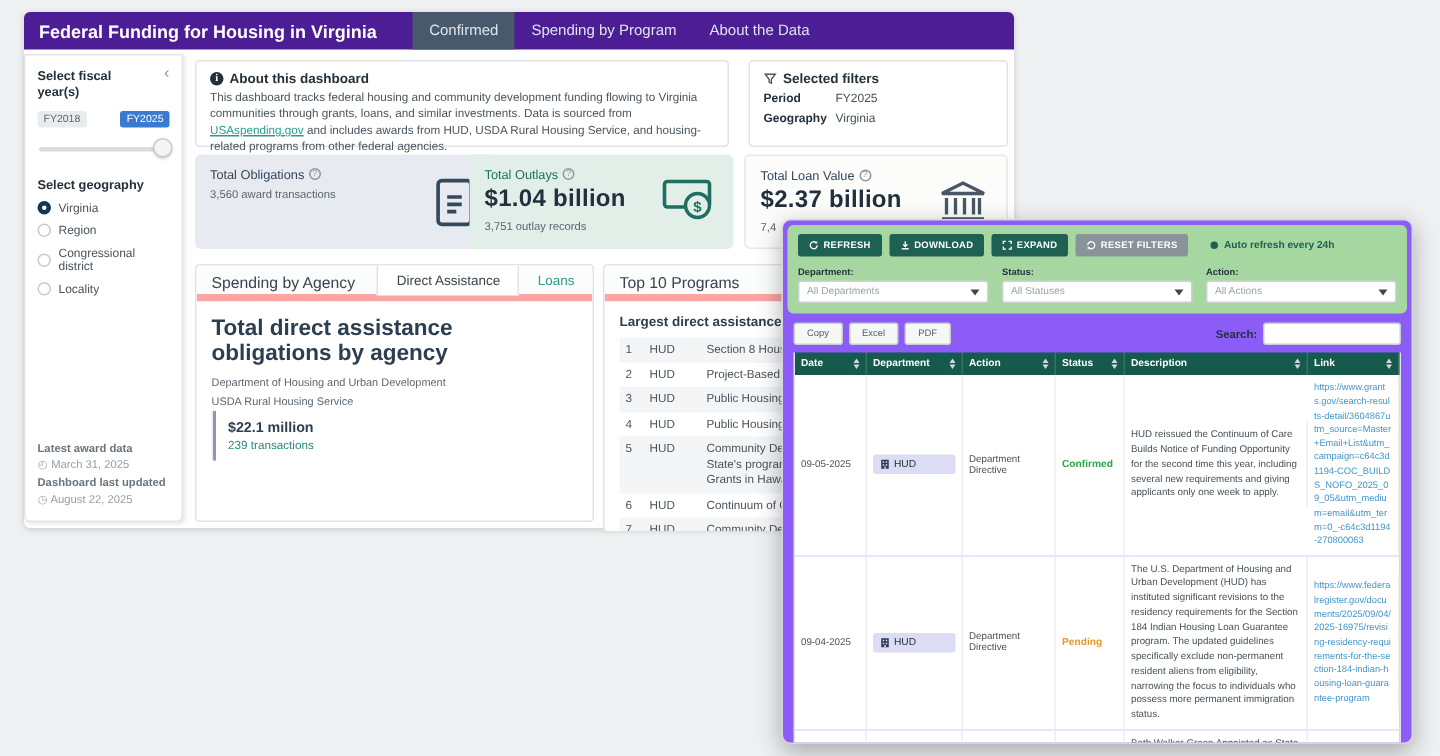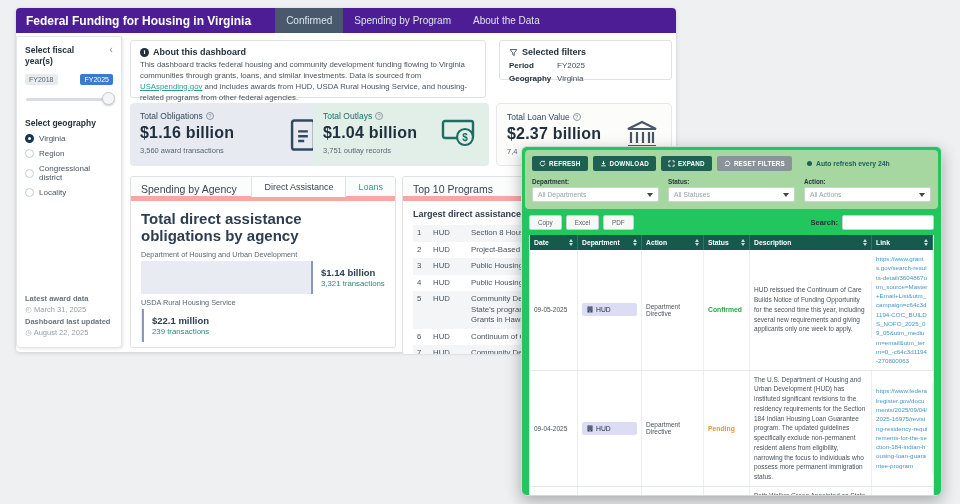--- a/index.html
+++ b/index.html
@@ -34,21 +34,21 @@
   .sb-foot .strong { color:#6a747c; font-weight:bold; }
   .mini-ic { display:inline-block; width:7px; text-align:center; color:#a7b0b7; }
 
   
   .panelbox { position:absolute; background:#fff; border:1px solid #dfe3e6; border-radius:3px; }
   .about { left:130px; top:40px; width:356px; height:58px; padding:6px 9px; }
   .box-title { font-size:9px; font-weight:bold; color:#24303a; display:flex; align-items:center; gap:4px; }
   .info-dot { width:9px; height:9px; border-radius:50%; background:#24303a; color:#fff; font-size:7px; font-weight:bold; display:flex; align-items:center; justify-content:center; font-family:"Liberation Serif", serif; }
   .about-text { font-size:7.8px; color:#4a555e; line-height:1.4; margin-top:3px; }
   .tlink { color:#2a9d8f; text-decoration:underline; cursor:pointer; }
-  .selfilters { left:499px; top:40px; width:173px; height:40px; padding:6px 9px; }
+  .selfilters { left:499px; top:40px; width:173px; height:58px; padding:6px 9px; }
   .filter-row { display:flex; font-size:8px; margin-top:4px; color:#44505a; }
   .filter-row .fl { width:48px; font-weight:bold; color:#24303a; }
 
   
   .kpi { position:absolute; top:103px; height:63px; border-radius:4px; padding:8px 10px; }
   .kpi1 { left:130px; width:200px; background:#e7eaf1; }
   .kpi2 { left:313px; width:176px; background:#e2efe9; }
   .kpi3 { left:496px; width:176px; background:#fcfcfa; border:1px solid #e6e8ea; }
   .kpi-label { font-size:8.5px; color:#33475b; display:flex; align-items:center; gap:3px; }
   .kpi2 .kpi-label { color:#1e6e61; }
@@ -77,21 +77,21 @@
   .top10 { left:402px; top:176px; width:270px; height:179px; overflow:hidden; }
   .top10-sub { font-size:9px; font-weight:bold; color:#2c3e50; margin:8px 10px 6px; white-space:nowrap; }
   .prog-table { margin:0 10px; font-size:7.8px; color:#49545d; }
   .prow { display:flex; padding:3px 4px; }
   .prow:nth-child(odd) { background:#f4f5f7; }
   .prow .rk { width:16px; }
   .prow .ag { width:38px; }
   .prow .pg { width:74px; line-height:1.35; }
 
   
-  .overlay { position:absolute; left:521px; top:146px; width:421px; height:350px; background:#22c55e; border:1px solid #d4d8db; border-radius:6px; box-shadow:0 5px 16px rgba(0,0,0,.30); z-index:10; padding:3px; overflow:hidden; }
+  .overlay { position:absolute; left:521px; top:146px; width:421px; height:350px; background:#8b5cf6; border:1px solid #d4d8db; border-radius:6px; box-shadow:0 5px 16px rgba(0,0,0,.30); z-index:10; padding:3px; overflow:hidden; }
   .ov-green { background:#a7d7a1; border-radius:4px; padding:6px 7px 7px; }
   .ov-btnrow { display:flex; align-items:center; gap:5px; }
   .ov-btn { background:#1e6153; color:#fff; font-size:6.3px; font-weight:bold; padding:4px 7px; border-radius:2px; display:flex; align-items:center; gap:3px; cursor:pointer; letter-spacing:.2px; }
   .ov-btn.reset { background:#8a9399; }
   .auto { display:flex; align-items:center; gap:4px; margin-left:10px; color:#1e6153; font-size:6.8px; font-weight:bold; }
   .auto-dot { width:5px; height:5px; border-radius:50%; background:#1e6153; }
   .ov-filters { display:flex; gap:9px; margin-top:7px; }
   .ov-filter { flex:1; }
   .ov-filter .fl { font-size:6.3px; font-weight:bold; color:#27333c; margin-bottom:2px; }
   .ov-select { background:#fff; border:1px solid #cdd4cf; border-radius:2px; height:15px; display:flex; align-items:center; justify-content:space-between; padding:0 5px; font-size:6.8px; color:#9aa2a8; cursor:pointer; }
@@ -194,21 +194,20 @@
     <span class="fl">Geography</span>
     <span>Virginia</span>
   </div>
 </div>
 
 <div class="kpi kpi1">
   <div class="kpi-label">
       <span>Total Obligations</span>
       <span class="qmark">?</span>
     </div>
-  <div class="kpi-value">$1.16 billion</div>
   <div class="kpi-sub">3,560 award transactions</div>
   <svg class="kpi-icon" width="30" height="34" viewBox="0 0 24 28">
     <rect x="3" y="2" width="18" height="24" rx="2" fill="none" stroke="#334a5e" stroke-width="2"></rect>
     <path d="M8 11h8M8 15h8M8 19h5" stroke="#334a5e" stroke-width="2" fill="none"></path>
   </svg>
 </div>
 <div class="kpi kpi2">
   <div class="kpi-label">
       <span>Total Outlays</span>
       <span class="qmark">?</span>
@@ -236,27 +235,20 @@
 </div>
 
 <div class="panelbox agency">
   <div class="phead">
     <div class="ptitle">Spending by Agency</div>
     <div class="ptab active">Direct Assistance</div>
     <div class="ptab">Loans</div>
   </div>
   <div class="agency-sub">Total direct assistance obligations by agency</div>
   <div class="bar-label">Department of Housing and Urban Development</div>
-  <div class="bar-row">
-    <div class="bar b1"></div>
-    <div class="bar-val">
-      <div class="v">$1.14 billion</div>
-      <div class="t">3,321 transactions</div>
-    </div>
-  </div>
   <div class="bar-label">USDA Rural Housing Service</div>
   <div class="bar-row">
     <div class="bar b2"></div>
     <div class="bar-val">
       <div class="v">$22.1 million</div>
       <div class="t">239 transactions</div>
     </div>
   </div>
 </div>
 

